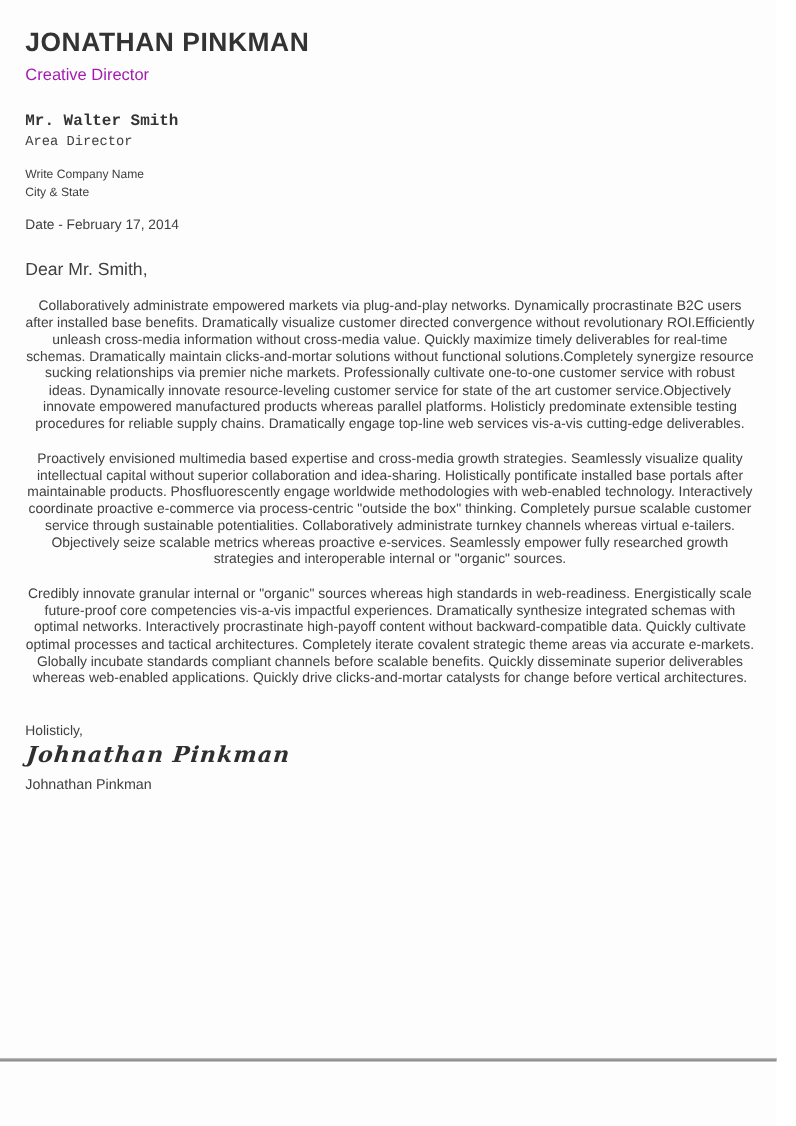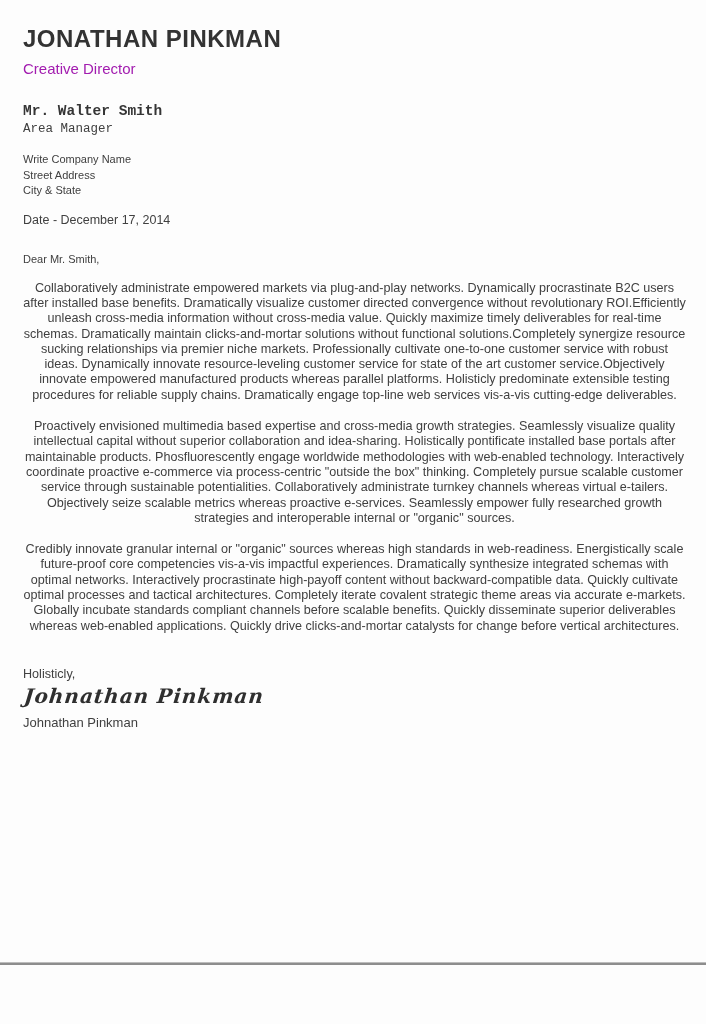--- a/index.html
+++ b/index.html
@@ -56,21 +56,21 @@
     margin-top: 15px;
     font-size: 11px;
     line-height: 15.5px;
   }
   .date-line {
     margin-top: 14px;
     font-size: 12.5px;
   }
   .salutation {
     margin-top: 26px;
-    font-size: 11px;
+    font-size: 16px;
   }
   .para {
     margin: 16px 0 0 0;
     font-size: 12.6px;
     line-height: 15.3px;
     text-align: center;
     color: var(--text);
     max-width: 683px;
   }
   .closing {
@@ -109,30 +109,29 @@
 <div class="page">
   <div class="content">
 
     <header>
       <h1 class="sender-name">JONATHAN PINKMAN</h1>
       <div class="sender-job-title">Creative Director</div>
     </header>
 
     <section class="recipient">
       <div class="recipient-name">Mr. Walter Smith</div>
-      <div class="recipient-job-title">Area Manager</div>
+      <div class="recipient-job-title">Area Director</div>
     </section>
 
     <section class="company">
       <div>Write Company Name</div>
-      <div>Street Address</div>
       <div>City &amp; State</div>
     </section>
 
-    <div class="date-line">Date - December 17, 2014</div>
+    <div class="date-line">Date - February 17, 2014</div>
 
     <div class="salutation">Dear Mr. Smith,</div>
 
     <p class="para">Collaboratively administrate empowered markets via plug-and-play networks. Dynamically procrastinate B2C users after installed base benefits. Dramatically visualize customer directed convergence without revolutionary ROI.Efficiently unleash cross-media information without cross-media value. Quickly maximize timely deliverables for real-time schemas. Dramatically maintain clicks-and-mortar solutions without functional solutions.Completely synergize resource sucking relationships via premier niche markets. Professionally cultivate one-to-one customer service with robust ideas. Dynamically innovate resource-leveling customer service for state of the art customer service.Objectively innovate empowered manufactured products whereas parallel platforms. Holisticly predominate extensible testing procedures for reliable supply chains. Dramatically engage top-line web services vis-a-vis cutting-edge deliverables.</p>
 
     <p class="para">Proactively envisioned multimedia based expertise and cross-media growth strategies. Seamlessly visualize quality intellectual capital without superior collaboration and idea-sharing. Holistically pontificate installed base portals after maintainable products. Phosfluorescently engage worldwide methodologies with web-enabled technology. Interactively coordinate proactive e-commerce via process-centric "outside the box" thinking. Completely pursue scalable customer service through sustainable potentialities. Collaboratively administrate turnkey channels whereas virtual e-tailers. Objectively seize scalable metrics whereas proactive e-services. Seamlessly empower fully researched growth strategies and interoperable internal or "organic" sources.</p>
 
     <p class="para">Credibly innovate granular internal or "organic" sources whereas high standards in web-readiness. Energistically scale future-proof core competencies vis-a-vis impactful experiences. Dramatically synthesize integrated schemas with optimal networks. Interactively procrastinate high-payoff content without backward-compatible data. Quickly cultivate optimal processes and tactical architectures. Completely iterate covalent strategic theme areas via accurate e-markets. Globally incubate standards compliant channels before scalable benefits. Quickly disseminate superior deliverables whereas web-enabled applications. Quickly drive clicks-and-mortar catalysts for change before vertical architectures.</p>
 
     <div class="closing">

